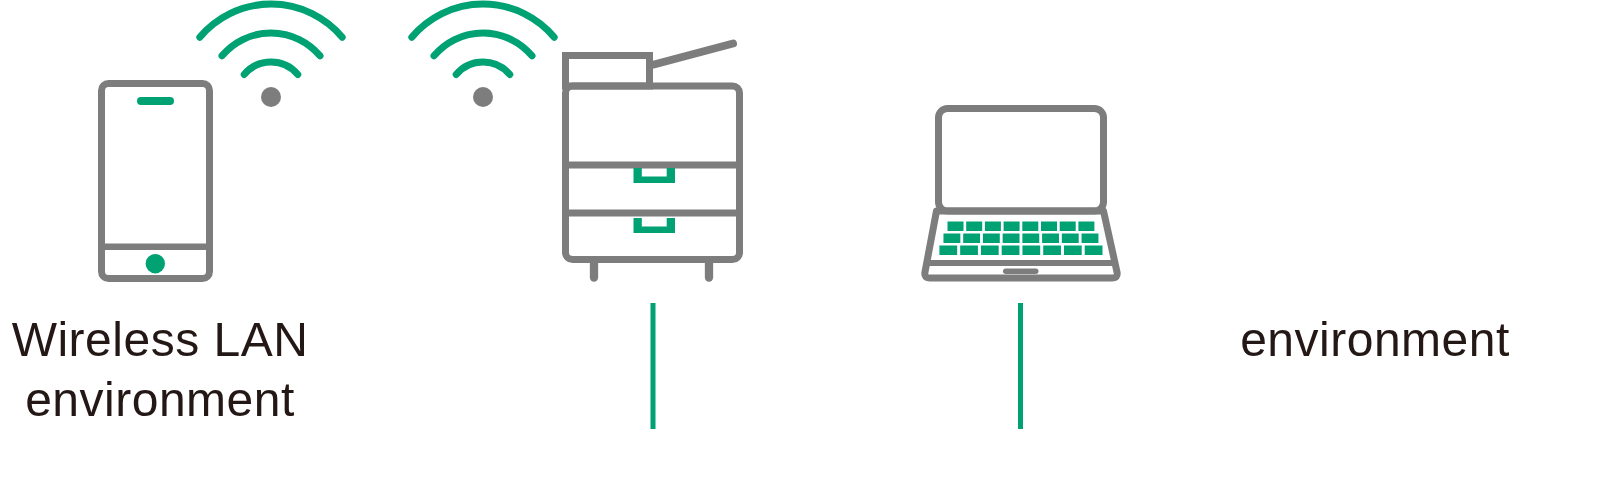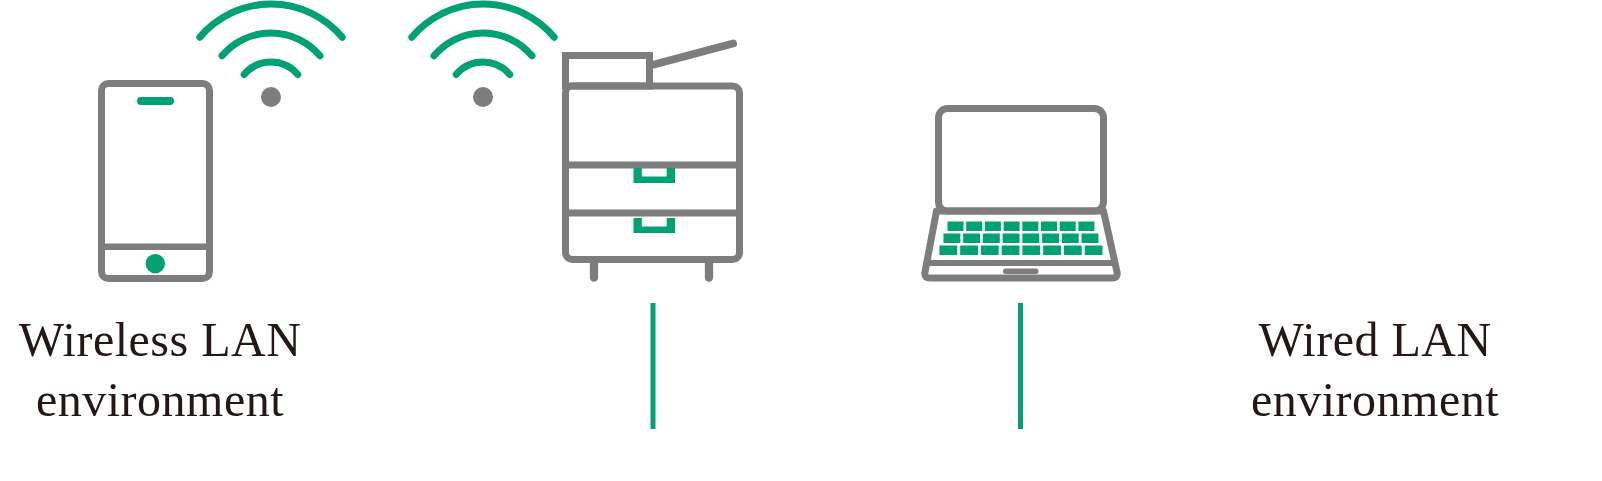--- a/index.html
+++ b/index.html
@@ -7,21 +7,21 @@
     --gray:#7d7d7d;
     --text:#231815;
     --bg:#ffffff;
   }
   html,body{margin:0;padding:0;background:var(--bg);}
   .canvas{
     position:relative;
     width:1602px;height:429px;
     background:var(--bg);
     overflow:hidden;
-    font-family:Liberation Serif, serif;
+    font-family:Liberation Sans, sans-serif;
   }
   .diagram-svg{position:absolute;left:0;top:0;}
   .sg{stroke:var(--gray);fill:none;}
   .sgn{stroke:var(--green);fill:none;}
   .fg{fill:var(--gray);stroke:none;}
   .fgn{fill:var(--green);stroke:none;}
   .label{
     position:absolute;
     text-align:center;
     color:var(--text);
@@ -99,17 +99,16 @@
       </g>
     </g>
   </svg>
 
   <div class="label" style="left:-15px;top:310px;width:350px;">
     <span class="label-line">Wireless LAN</span>
     <span class="label-line">environment</span>
   </div>
 
   <div class="label" style="left:1195px;top:310px;width:360px;">
-    <span class="label-line">Wired LAN</span>
     <span class="label-line">environment</span>
   </div>
 
 </div>
 
 </body></html>

